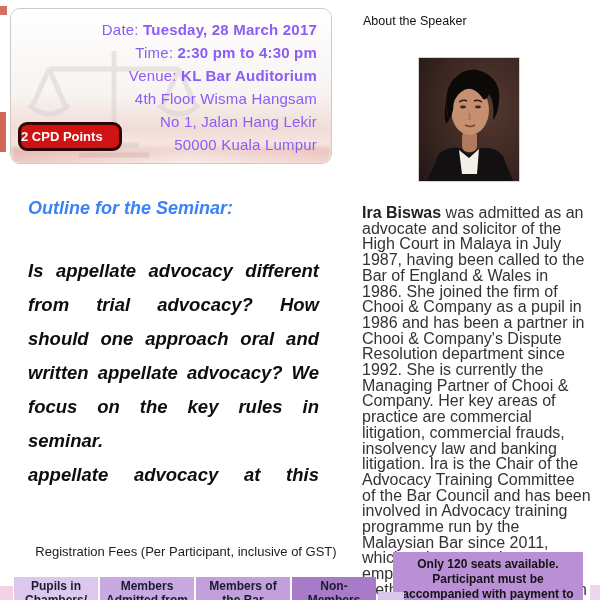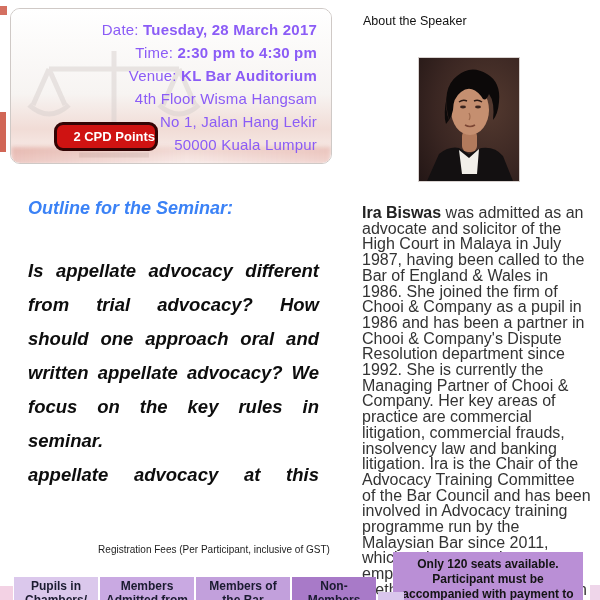--- a/index.html
+++ b/index.html
@@ -27,21 +27,21 @@
   .card-text{
     position:absolute;top:9px;left:0;right:14px;
     text-align:right;font-size:15px;line-height:23px;color:#8b5cf6;
     letter-spacing:.2px;
   }
   .card-text .b{font-weight:bold;}
   .cpd-badge{
     position:absolute;left:7px;top:113px;width:104px;height:29px;
     background:#cf1312;border:3px solid #330505;border-radius:9px;
     color:#ffffff;font-weight:bold;font-size:13px;line-height:24px;
-    text-align:right;box-sizing:border-box;margin-left:36px;
+    text-align:left;box-sizing:border-box;
   }
   .edge-red{position:absolute;left:0;top:112px;width:6px;height:40px;background:rgba(198,64,44,.8);}
   .edge-red-dot{position:absolute;left:0;top:6px;width:7px;height:9px;background:rgba(198,64,44,.75);}
 
   
   .speaker-title{
     position:absolute;left:363px;top:14px;width:230px;
     font-size:12.5px;font-weight:normal;color:#111;
   }
   .speaker-photo{
@@ -62,21 +62,21 @@
   .outline-body{
     position:absolute;left:28px;top:250px;width:291px;
     font-size:18.5px;font-weight:bold;font-style:italic;color:#0d0d0d;
   }
   .outline-body .jline{line-height:26px;text-align:justify;text-align-last:justify;margin-top:8px;}
   .outline-body .jlast{text-align-last:left;}
 
   
   .fees-caption{
     position:absolute;left:0;top:544px;width:372px;text-align:center;
-    font-size:10px;color:#1c1c1c;padding-left:28px;
+    font-size:13px;color:#1c1c1c;
   }
   .fee-table{position:absolute;left:14px;top:577px;display:flex;gap:2px;}
   .fee-cell{
     height:40px;box-sizing:border-box;padding-top:3px;
     font-size:12px;font-weight:bold;line-height:13.5px;
     color:#1b1b30;text-align:center;
   }
   .fee-cell.c1{width:84px;background:#dbc8ec;}
   .fee-cell.c2{width:94px;background:#c9a9e2;}
   .fee-cell.c3{width:94px;background:#c2a0dc;}

